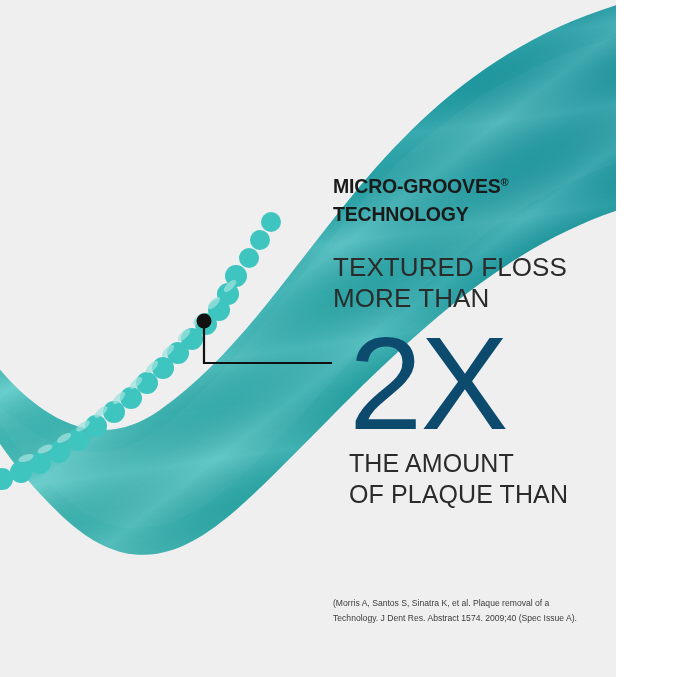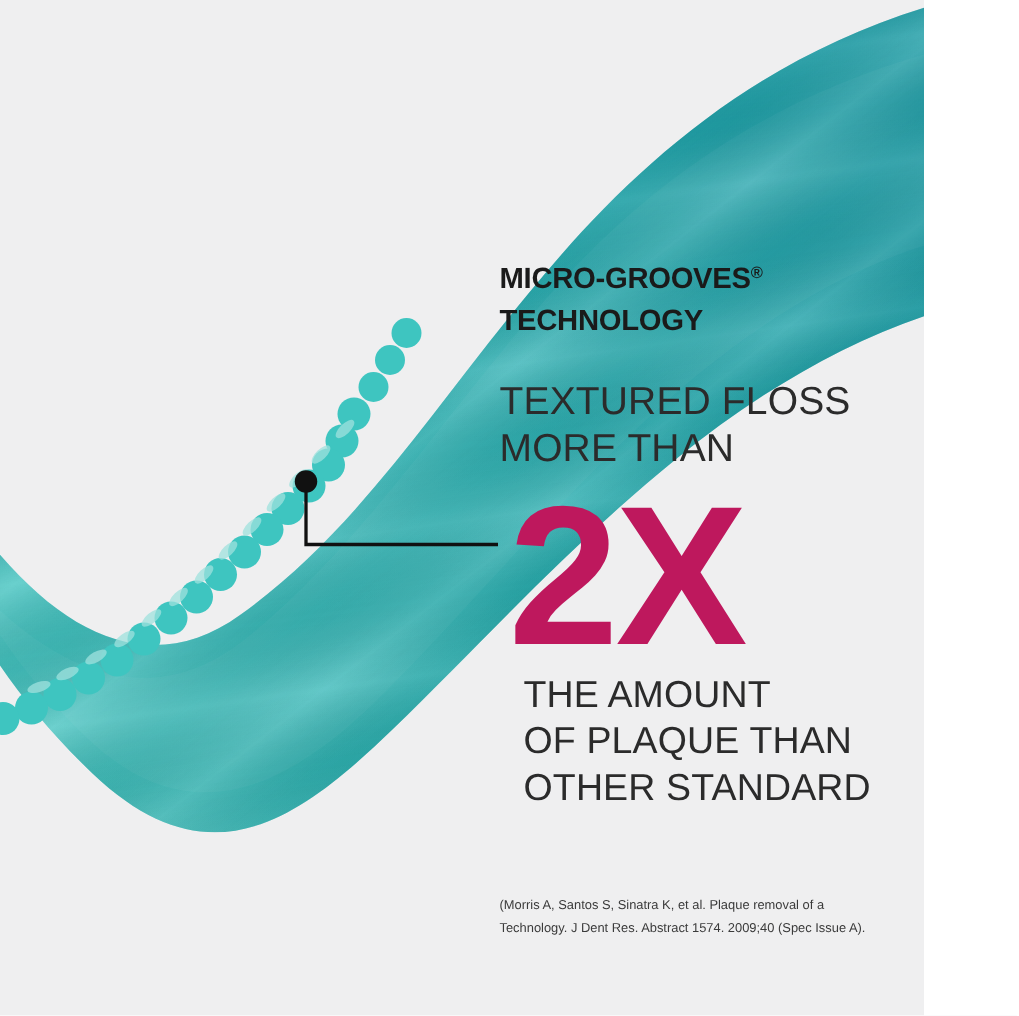--- a/index.html
+++ b/index.html
@@ -72,26 +72,26 @@
     line-height: 31px;
     letter-spacing: 0.1px;
     color: #2b2b2b;
     margin-top: 16px;
   }
   .subhead div { white-space: nowrap; }
 
   .bignum {
     position: absolute;
     top: 318px;
-    left: 6px;
+    left: 16px;
     font-size: 132px;
-    font-weight: bold;
+    font-weight: normal;
     line-height: 132px;
     letter-spacing: -2px;
-    color: #be185d;
+    color: #0c4a6e;
   }
 
   .tail {
     position: absolute;
     top: 448px;
     left: 16px;
     width: 300px;
     font-size: 25px;
     font-weight: 300;
     line-height: 31px;
@@ -257,21 +257,20 @@
     <div class="subhead">
       <div>TEXTURED FLOSS</div>
       <div>MORE THAN</div>
     </div>
 
     <div class="bignum">2X</div>
 
     <div class="tail">
       <div>THE AMOUNT</div>
       <div>OF PLAQUE THAN</div>
-      <div>OTHER STANDARD</div>
     </div>
 
     <div class="citation">
       <div>(Morris A, Santos S, Sinatra K, et al. Plaque removal of a</div>
       <div>Technology. J Dent Res. Abstract 1574. 2009;40 (Spec Issue A).</div>
     </div>
 
   </div>
 </div>
 

